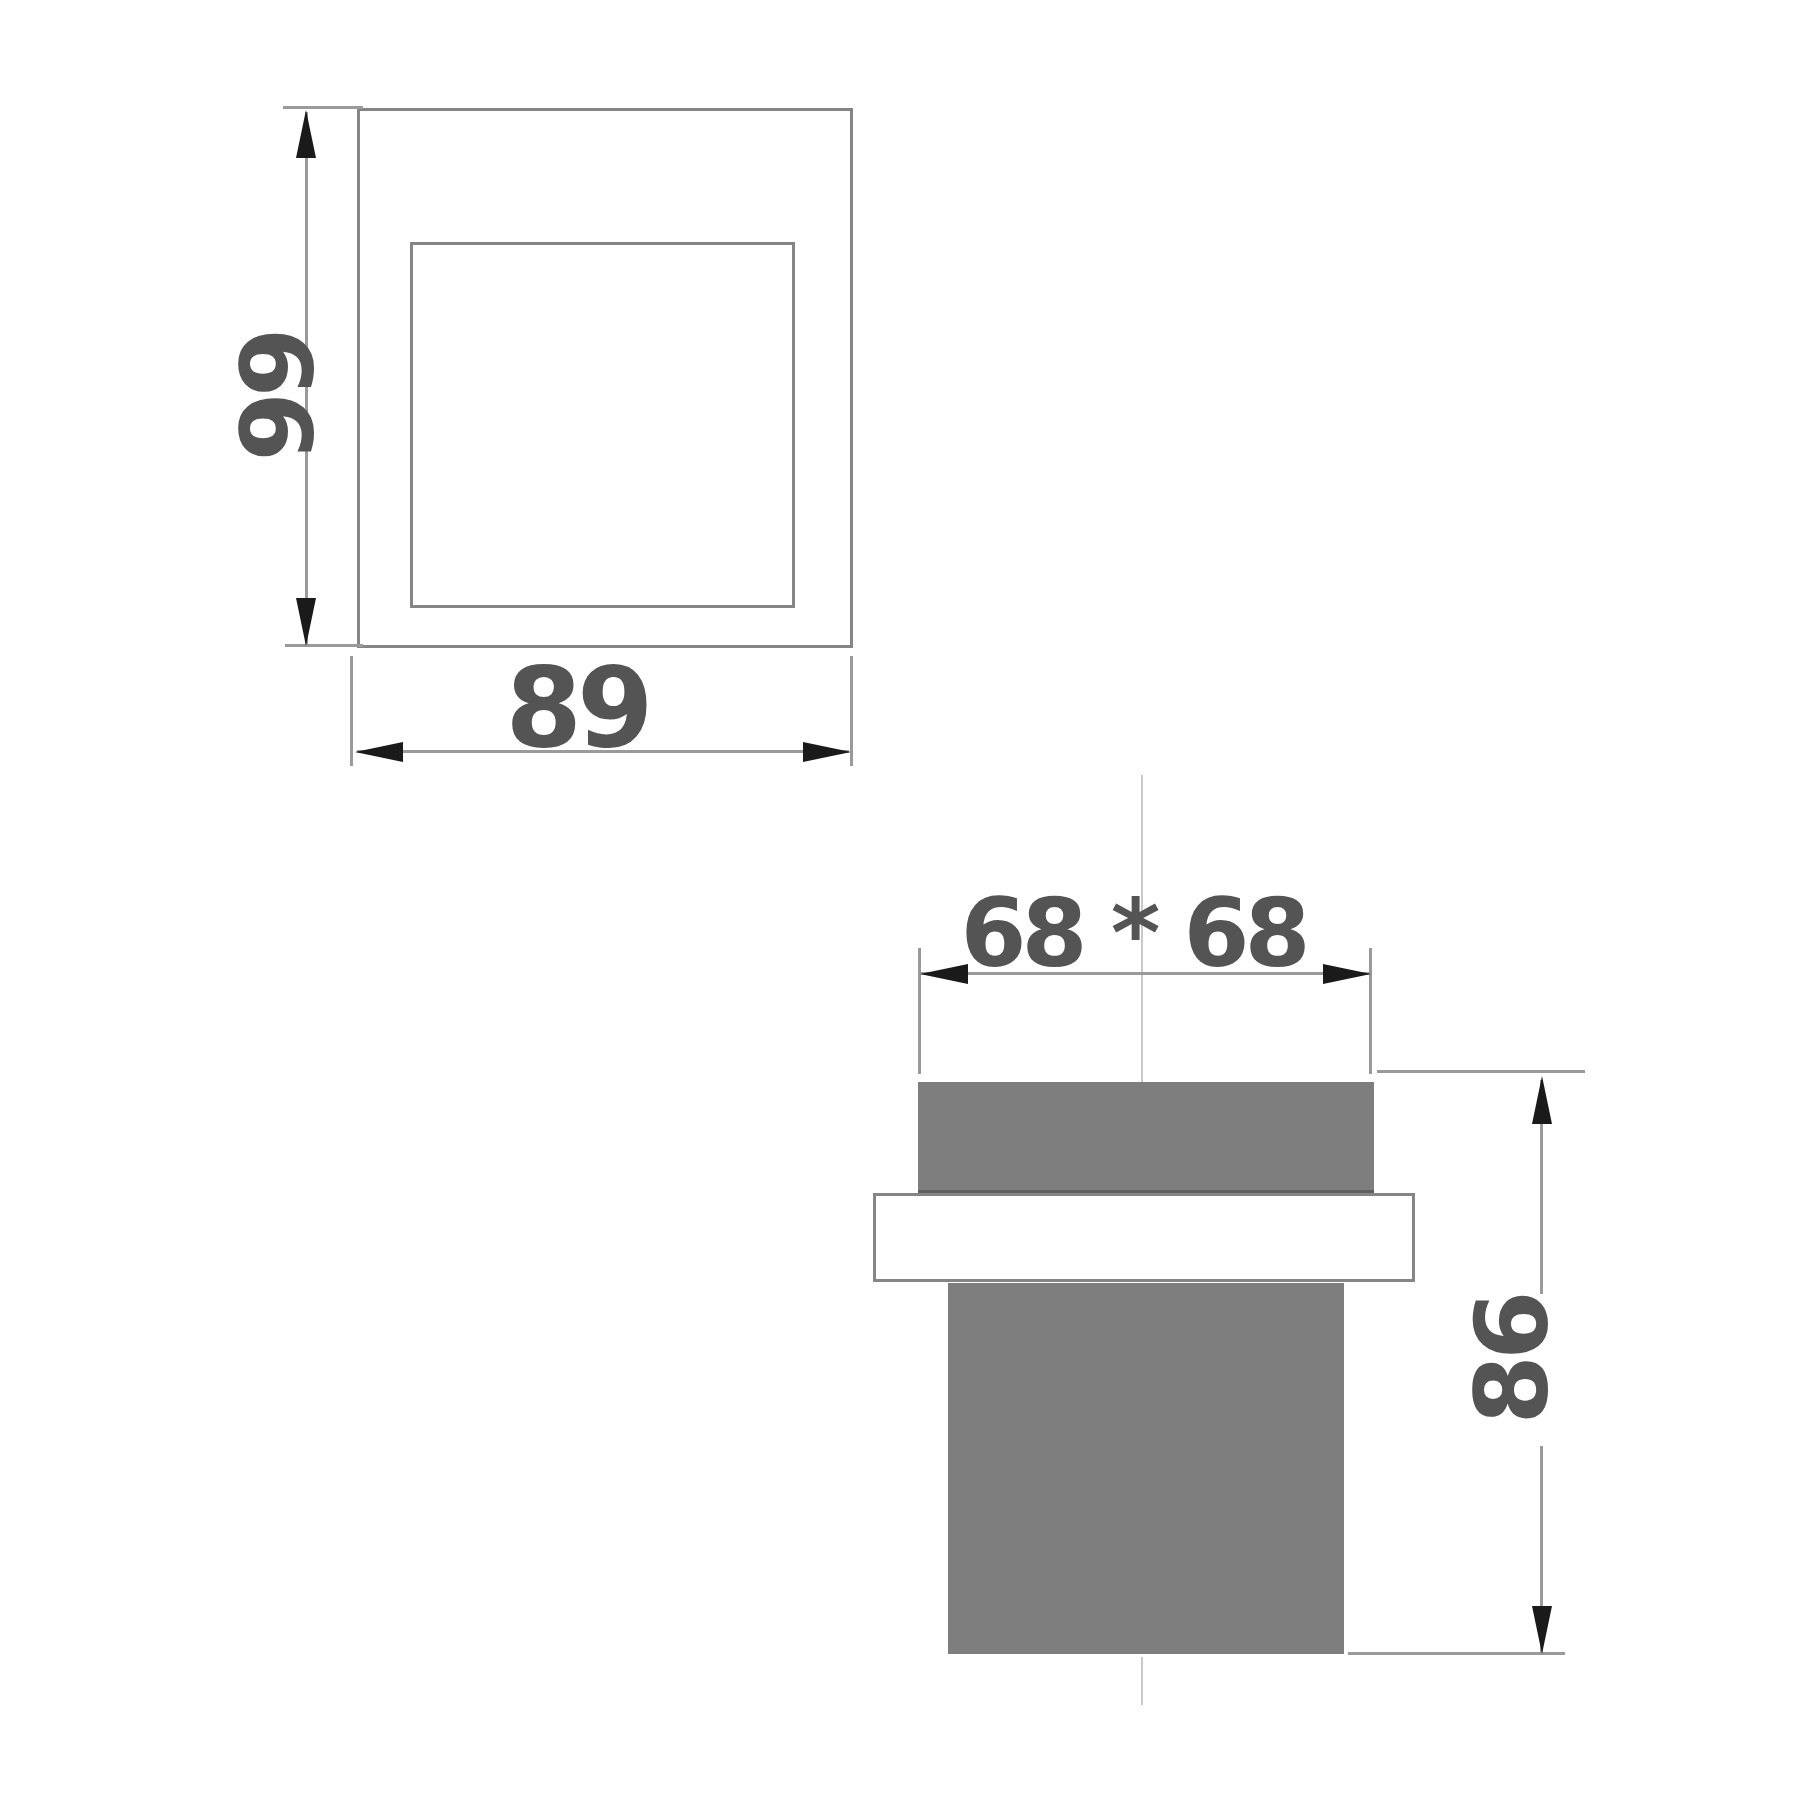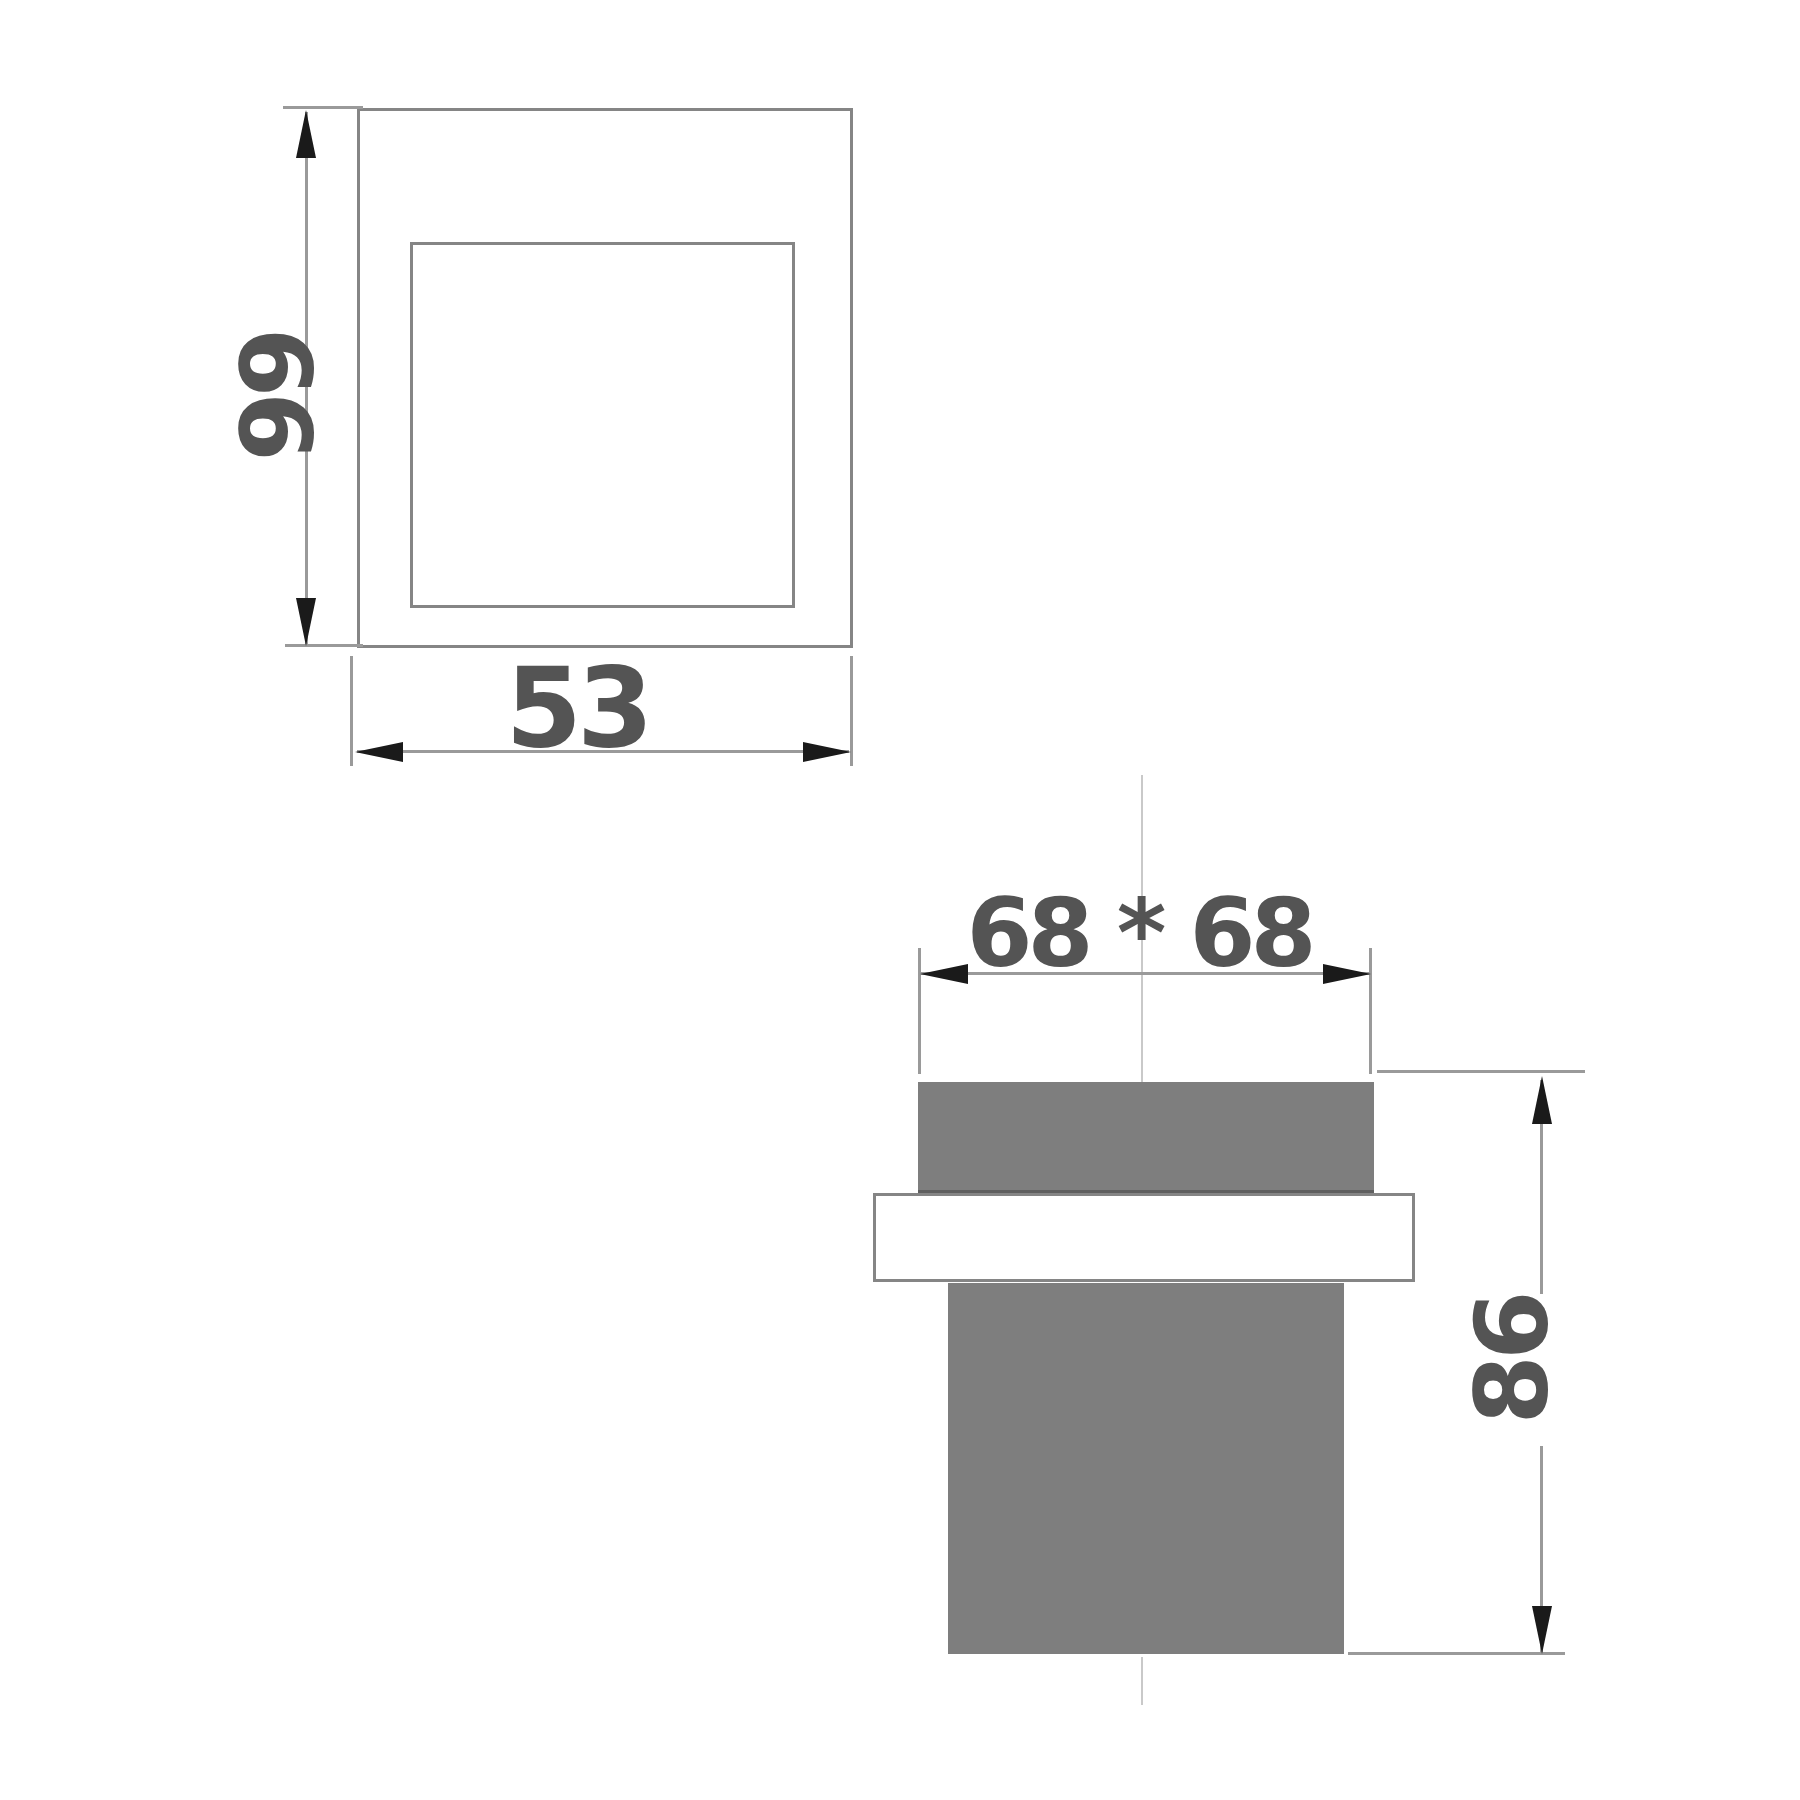--- a/index.html
+++ b/index.html
@@ -63,41 +63,41 @@
     <div class="vline" style="left:305px;top:112px;height:532px;"></div>
     <div class="arr up" style="left:296px;top:110px;"></div>
     <div class="arr down" style="left:296px;top:598px;"></div>
     <div class="dimtext rot fs100" style="left:279px;top:397px;">99</div>
 
     <div class="vline" style="left:350px;top:656px;height:110px;"></div>
     <div class="vline" style="left:850px;top:656px;height:110px;"></div>
     <div class="hline" style="left:357px;top:750px;width:492px;"></div>
     <div class="arr left" style="left:355px;top:742px;"></div>
     <div class="arr right" style="left:803px;top:742px;"></div>
-    <div class="dimtext fs110" style="left:577px;top:708px;">53</div>
+    <div class="dimtext fs110" style="left:577px;top:708px;">89</div>
   </div>
 
   <div>
 
     <div class="centerline" style="left:1141px;top:775px;height:307px;"></div>
     <div class="centerline" style="left:1141px;top:1196px;height:83px;"></div>
     <div class="centerline" style="left:1141px;top:1657px;height:48px;"></div>
 
     <div class="fillblock" style="left:918px;top:1082px;width:456px;height:111px;border-bottom:3px solid #5f5f5f;box-sizing:border-box;"></div>
 
     <div class="rect" style="left:873px;top:1193px;width:542px;height:89px;background:var(--bg);"></div>
 
     <div class="fillblock" style="left:948px;top:1283px;width:396px;height:371px;"></div>
 
     <div class="vline" style="left:918px;top:948px;height:126px;"></div>
     <div class="vline" style="left:1369px;top:948px;height:126px;"></div>
     <div class="hline" style="left:920px;top:972px;width:451px;"></div>
     <div class="arr left" style="left:920px;top:964px;"></div>
     <div class="arr right" style="left:1323px;top:964px;"></div>
-    <div class="dimtext fs95" style="left:1133px;top:933px;margin-left:6px;">68 * 68</div>
+    <div class="dimtext fs95" style="left:1133px;top:933px;">68 * 68</div>
 
     <div class="hline" style="left:1377px;top:1070px;width:208px;"></div>
     <div class="hline" style="left:1348px;top:1652px;width:217px;"></div>
     <div class="vline" style="left:1540px;top:1080px;height:214px;"></div>
     <div class="vline" style="left:1540px;top:1446px;height:208px;"></div>
     <div class="arr up" style="left:1532px;top:1076px;"></div>
     <div class="arr down" style="left:1532px;top:1606px;"></div>
     <div class="dimtext rot fs100" style="left:1513px;top:1360px;">86</div>
   </div>
 

